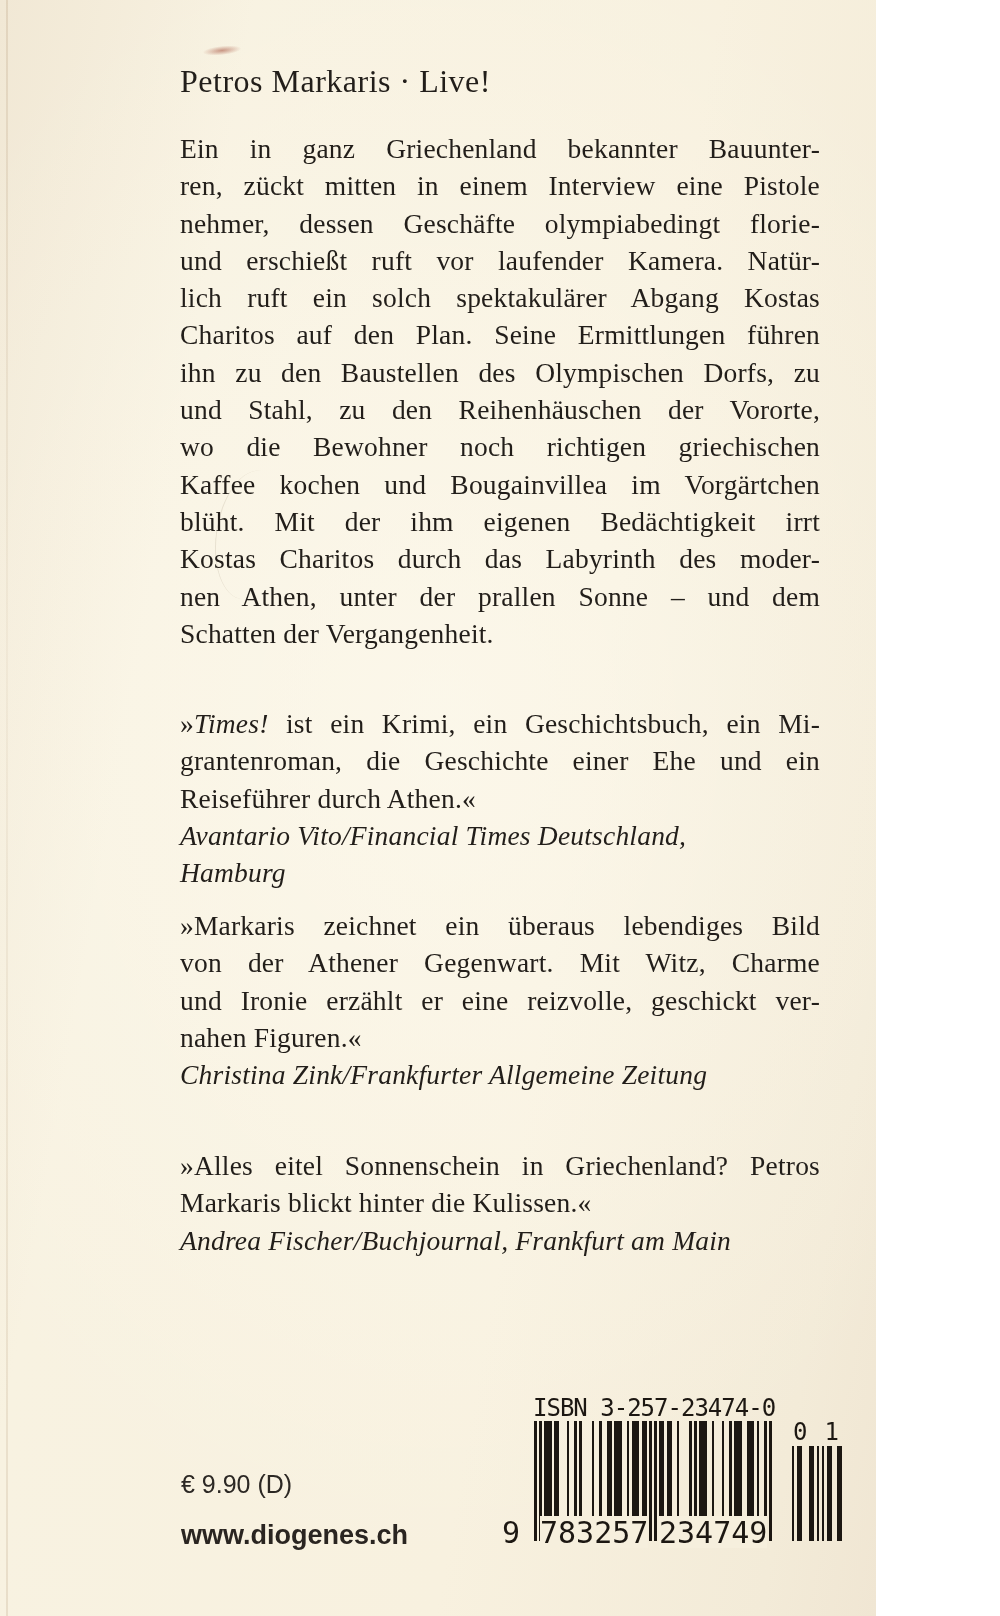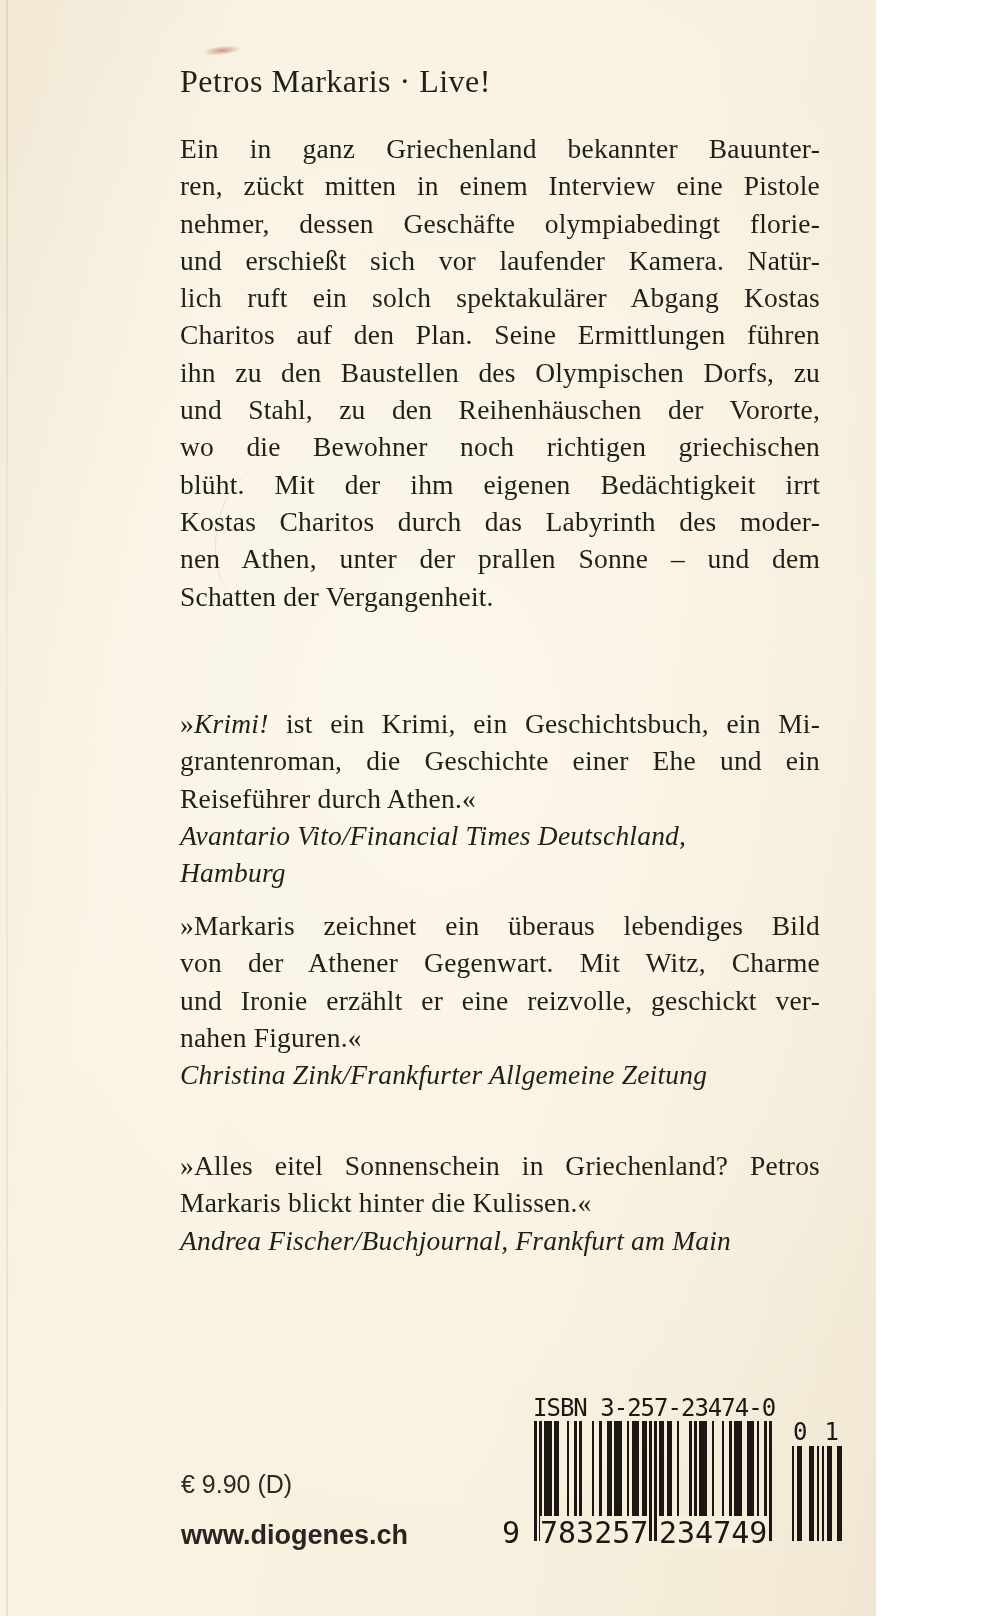--- a/index.html
+++ b/index.html
@@ -73,34 +73,35 @@
   <div class="smudge-mid"></div>
   <div class="crease-right"></div>
   <div class="crease-left"></div>
 
   <h1 class="title">Petros Markaris · Live!</h1>
 
   <div class="tblock b1">
     <div class="ln j">Ein in ganz Griechenland bekannter Bauunter-</div>
     <div class="ln j">ren, zückt mitten in einem Interview eine Pistole</div>
     <div class="ln j">nehmer, dessen Geschäfte olympiabedingt florie-</div>
-    <div class="ln j">und erschießt sich vor laufender Kamera. Natür-</div>
+    <div class="ln j">und erschießt ruft vor laufender Kamera. Natür-</div>
     <div class="ln j">lich ruft ein solch spektakulärer Abgang Kostas</div>
     <div class="ln j">Charitos auf den Plan. Seine Ermittlungen führen</div>
     <div class="ln j">ihn zu den Baustellen des Olympischen Dorfs, zu</div>
     <div class="ln j">und Stahl, zu den Reihenhäuschen der Vororte,</div>
     <div class="ln j">wo die Bewohner noch richtigen griechischen</div>
+    <div class="ln j">Kaffee kochen und Bougainvillea im Vorgärtchen</div>
     <div class="ln j">blüht. Mit der ihm eigenen Bedächtigkeit irrt</div>
     <div class="ln j">Kostas Charitos durch das Labyrinth des moder-</div>
     <div class="ln j">nen Athen, unter der prallen Sonne – und dem</div>
     <div class="ln">Schatten der Vergangenheit.</div>
   </div>
 
   <div class="tblock q1">
-    <div class="ln j"><span>»</span><span class="it">Krimi!</span><span> ist ein Krimi, ein Geschichtsbuch, ein Mi-</span></div>
+    <div class="ln j"><span>»</span><span class="it">Times!</span><span> ist ein Krimi, ein Geschichtsbuch, ein Mi-</span></div>
     <div class="ln j">grantenroman, die Geschichte einer Ehe und ein</div>
     <div class="ln">Reiseführer durch Athen.«</div>
     <div class="ln it">Avantario Vito/Financial Times Deutschland,</div>
     <div class="ln it">Hamburg</div>
   </div>
 
   <div class="tblock q2">
     <div class="ln j">»Markaris zeichnet ein überaus lebendiges Bild</div>
     <div class="ln j">von der Athener Gegenwart. Mit Witz, Charme</div>
     <div class="ln j">und Ironie erzählt er eine reizvolle, geschickt ver-</div>

